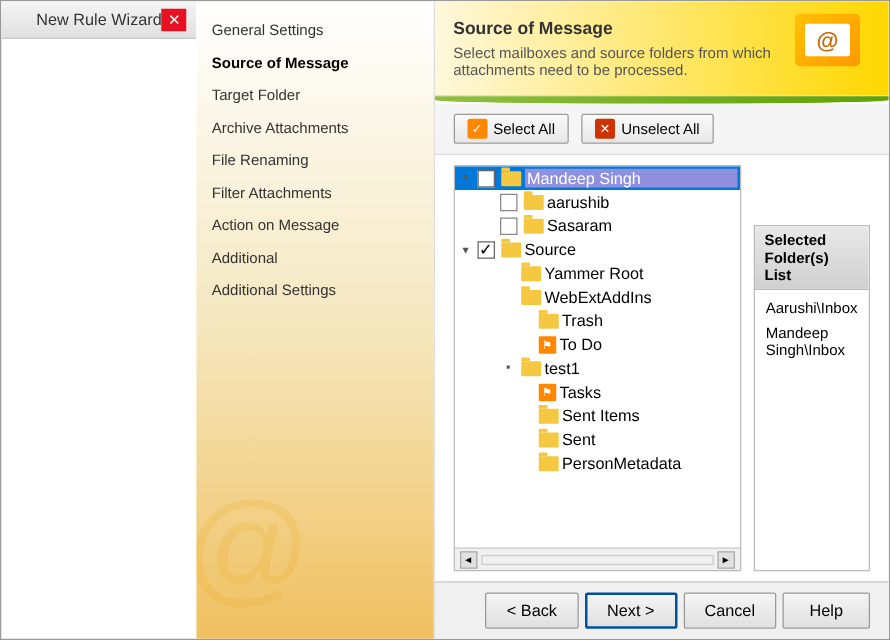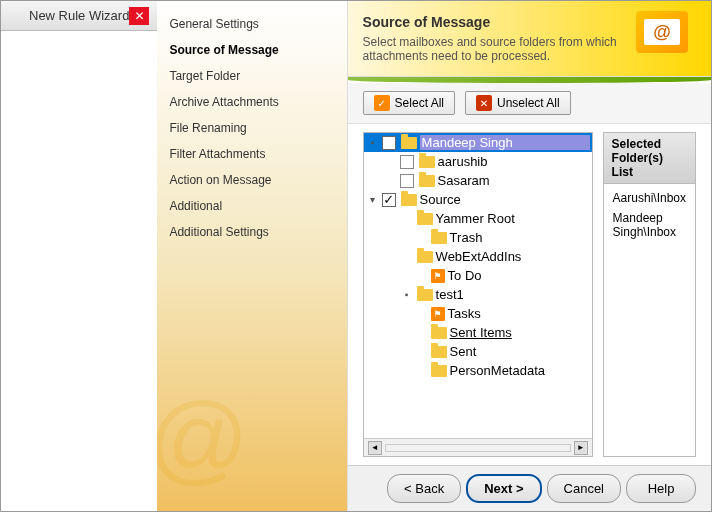--- a/index.html
+++ b/index.html
@@ -251,20 +251,21 @@
       font-size: 13px;
       flex: 1;
     }
     .selected-folders-panel {
       flex: 1;
       border: 1px solid #bbb;
       background: #fff;
       display: flex;
       flex-direction: column;
       overflow: hidden;
+      margin-top: 48px;
     }
     .selected-header {
       background: linear-gradient(to bottom, #e8e8e8, #d0d0d0);
       padding: 4px 8px;
       font-size: 12px;
       font-weight: bold;
       border-bottom: 1px solid #bbb;
       display: flex;
       justify-content: space-between;
     }
@@ -285,26 +286,25 @@
       gap: 5px;
       background: #f0f0f0;
       border-top: 1px solid #ccc;
     }
     .footer-btn {
       padding: 5px 16px;
       font-size: 13px;
       border: 1px solid #999;
       background: linear-gradient(to bottom, #f5f5f5, #e0e0e0);
       cursor: pointer;
-      border-radius: 13px;
+      border-radius: 2px;
       min-width: 70px;
     }
     .footer-btn.primary {
       border: 2px solid #0050a0;
-      font-weight: bold;
     }
     .scrollbar-horizontal {
       display: flex;
       align-items: center;
       padding: 2px 4px;
       gap: 3px;
     }
     .scroll-btn {
       width: 14px;
       height: 14px;
@@ -438,51 +438,51 @@
               <div class="tree-folder-icon"></div>
               <span class="tree-label">Source</span>
             </div>
 
             <div class="tree-item" style="padding-left: 36px;">
               <span class="tree-expand"></span>
               <div class="tree-folder-icon"></div>
               <span class="tree-label">Yammer Root</span>
             </div>
 
+            <div class="tree-item" style="padding-left: 36px;">
+              <span class="tree-expand"></span>
+              <div class="tree-folder-icon"></div>
+              <span class="tree-label">WebExtAddIns</span>
+            </div>
+
             <div class="tree-item" style="padding-left: 50px;">
               <span class="tree-expand"></span>
               <div class="tree-folder-icon"></div>
               <span class="tree-label">Trash</span>
-            </div>
-
-            <div class="tree-item" style="padding-left: 36px;">
-              <span class="tree-expand"></span>
-              <div class="tree-folder-icon"></div>
-              <span class="tree-label">WebExtAddIns</span>
             </div>
 
             <div class="tree-item" style="padding-left: 50px;">
               <span class="tree-expand"></span>
               <div class="tree-special-icon">⚑</div>
               <span class="tree-label">To Do</span>
             </div>
 
             <div class="tree-item" style="padding-left: 36px;">
               <span class="tree-expand">▪</span>
               <div class="tree-folder-icon"></div>
               <span class="tree-label">test1</span>
             </div>
 
             <div class="tree-item" style="padding-left: 50px;">
               <span class="tree-expand"></span>
               <div class="tree-special-icon">⚑</div>
               <span class="tree-label">Tasks</span>
             </div>
 
-            <div class="tree-item" style="padding-left: 50px; text-decoration: underline;">
+            <div class="tree-item" style="padding-left: 50px;">
               <span class="tree-expand"></span>
               <div class="tree-folder-icon"></div>
               <span class="tree-label">Sent Items</span>
             </div>
 
             <div class="tree-item" style="padding-left: 50px;">
               <span class="tree-expand"></span>
               <div class="tree-folder-icon"></div>
               <span class="tree-label">Sent</span>
             </div>

